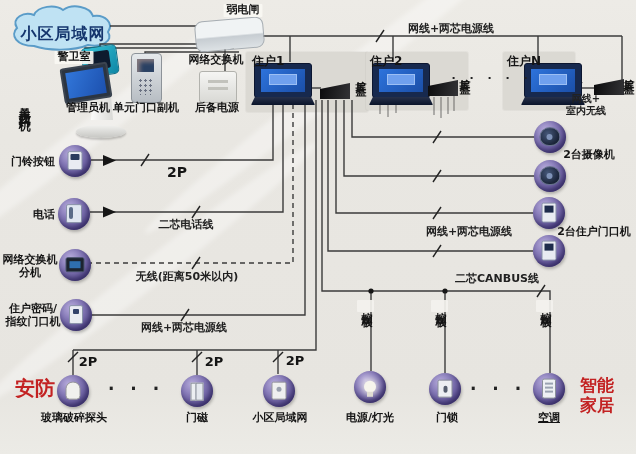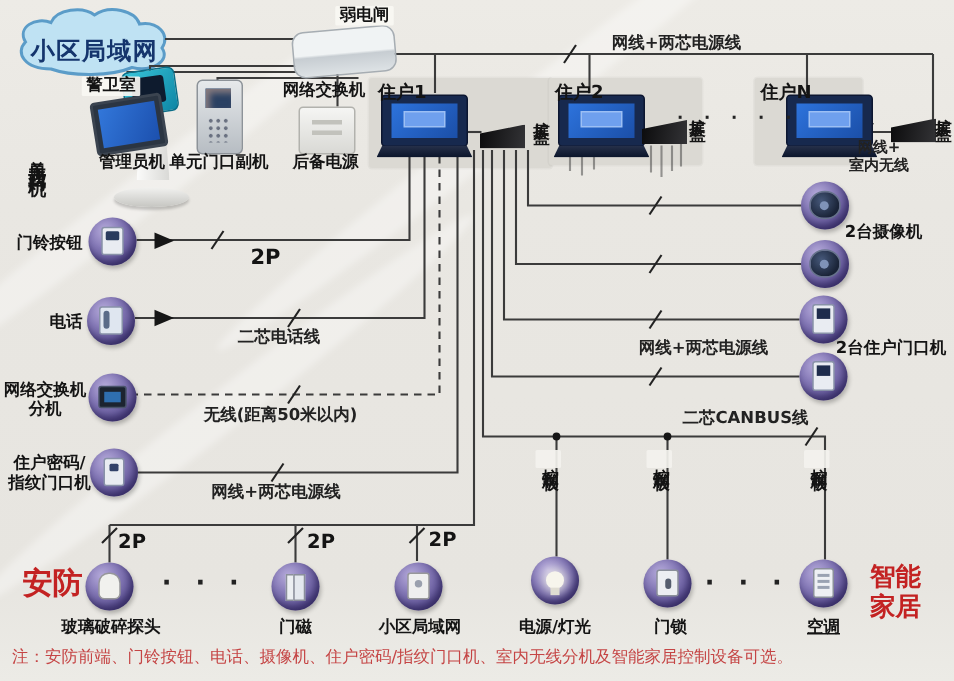--- a/index.html
+++ b/index.html
@@ -291,15 +291,14 @@
   <div class="vbox" style="left:431px;top:300px;">控制板</div>
   <div class="vbox" style="left:536px;top:300px;">控制板</div>
 
   <div class="lbl red pre" style="left:597px;top:376px;font-size:17px;transform:translateX(-50%);">智能
 家居</div>
   <div class="lbl" style="left:370px;top:412px;">电源/灯光</div>
   <div class="lbl" style="left:447px;top:412px;">门锁</div>
   <div class="lbl" style="left:549px;top:412px;text-decoration:underline;">空调</div>
   <div class="lbl dots" style="left:498px;top:380px;font-size:17px;">· · ·</div>
 
-  <div class="lbl red left0 plain" style="left:8px;top:432px;font-size:11px;color:#c54545;">注：安防前端、门铃按钮、电话、摄像机、住户密码/指纹门口机、室内无线分机及智能家居控制设备可选。</div>
 
 </div>
 
 </body></html>

